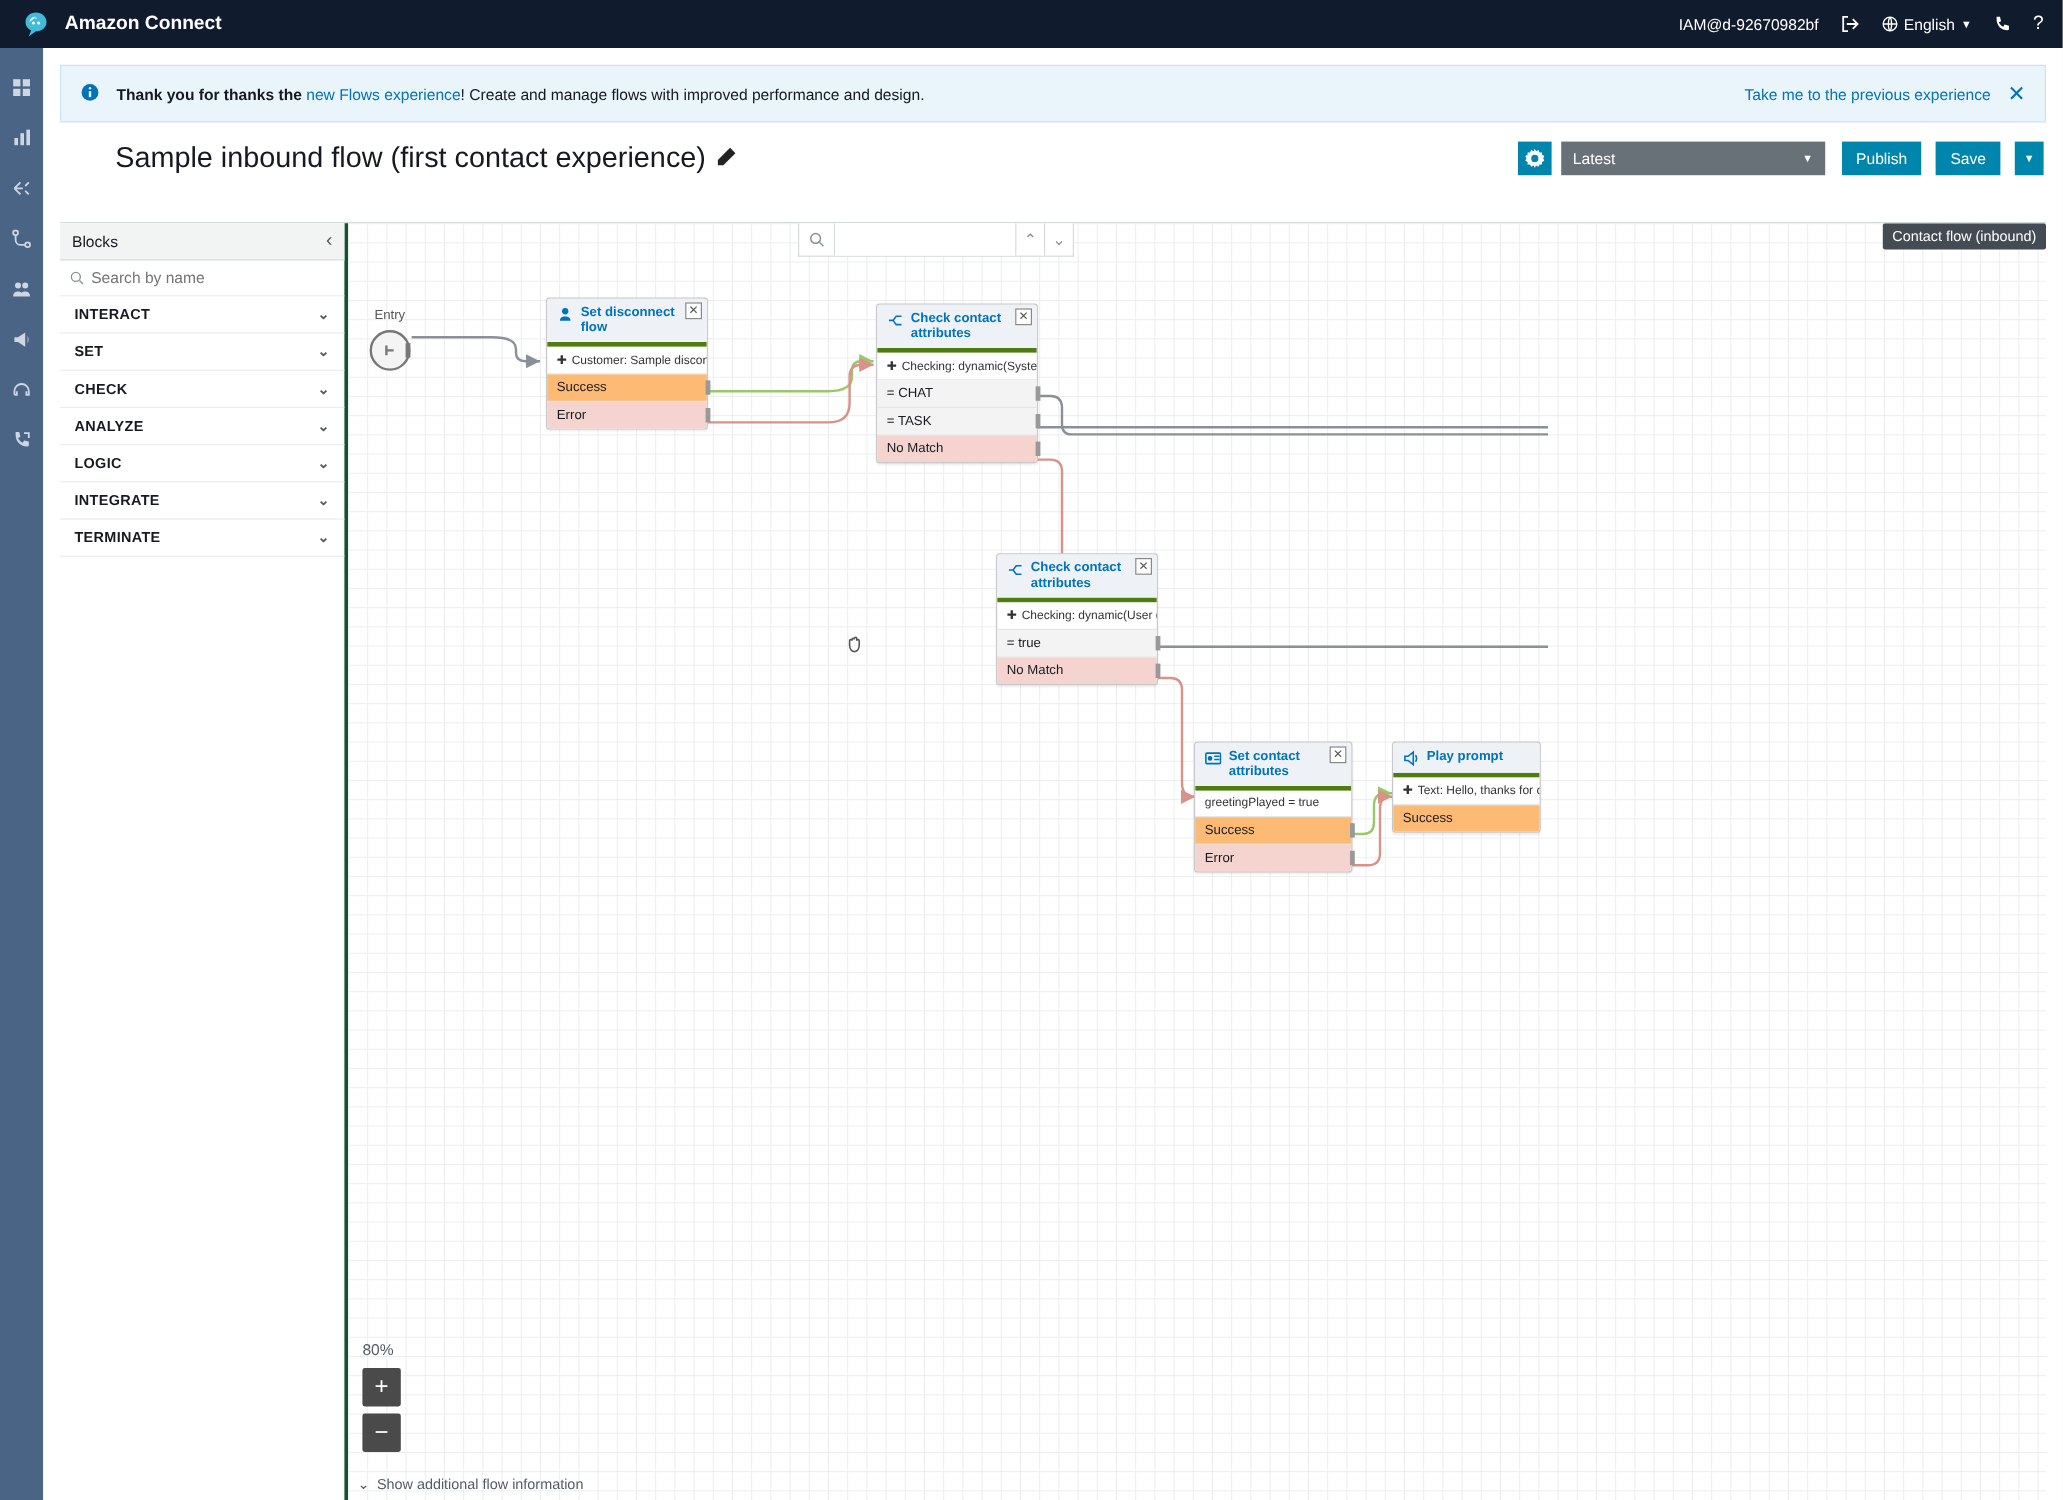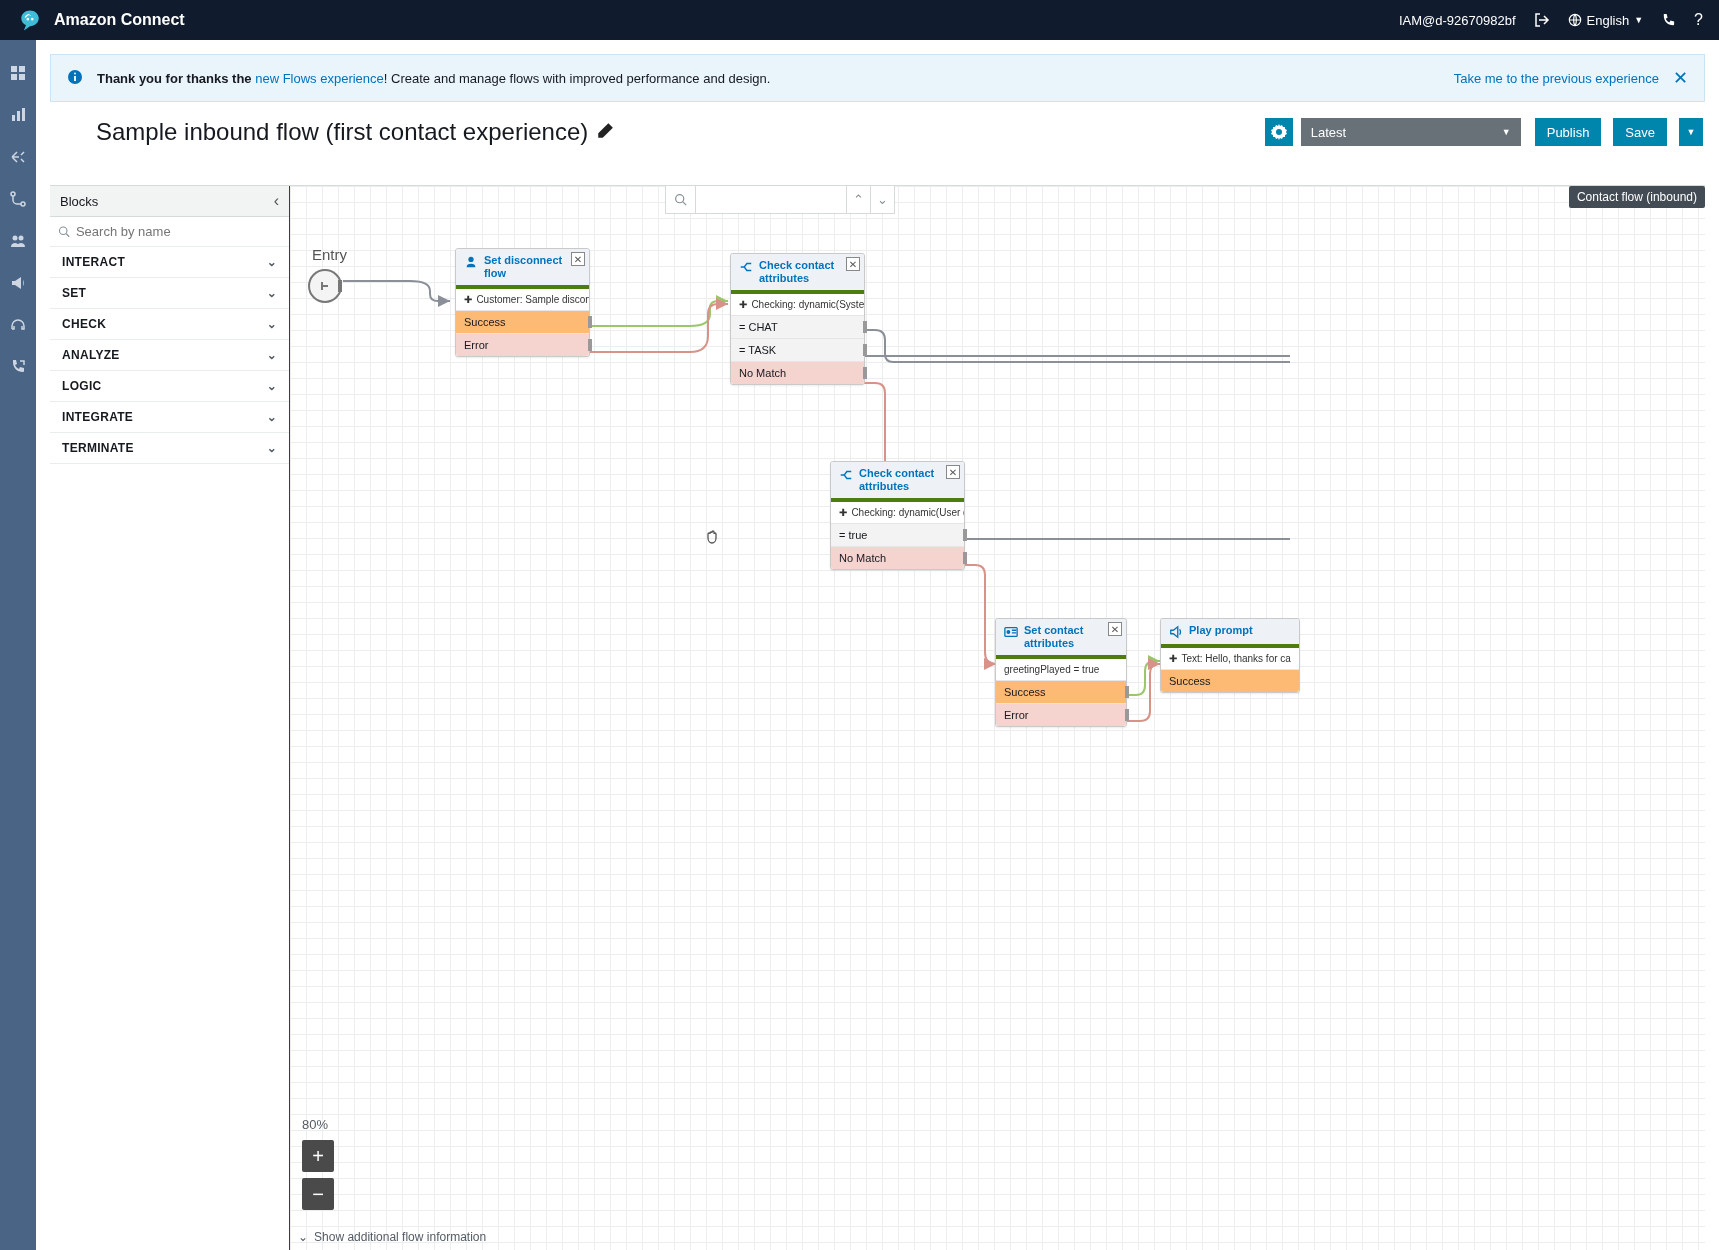--- a/index.html
+++ b/index.html
@@ -25,21 +25,21 @@
 .title-row h1 { font-size: 24px; font-weight: 400; }
 .title-row .edit-icon { cursor: pointer; color:#222; }
 .title-row .spacer { flex: 1; }
 .title-row .btn { height: 28px; display: inline-flex; align-items: center; padding: 0 12px; font-size: 13px; border: none; cursor: pointer; color: #ffffff; }
 .title-row .btn-gear { background: #0085ad; width: 28px; padding: 0; justify-content: center; }
 .title-row .version-select { background: #687078; color: #fff; height: 28px; width: 220px; display: inline-flex; align-items: center; justify-content: space-between; padding: 0 10px; cursor: pointer; margin-right: 6px; }
 .title-row .btn-publish { background: #0085ad; margin-right: 4px; }
 .title-row .btn-save { background: #0085ad; margin-right: 4px; }
 .title-row .btn-caret { background: #0085ad; width: 24px; padding: 0; justify-content: center; }
 .editor { position: absolute; top: 145px; left: 14px; right: 14px; bottom: 0; border-top: 1px solid #d5dbdb; display: flex; }
-.blocks-panel { width: 240px; border-right: 1px solid #14532d; background: #fff; display: flex; flex-direction: column; }
+.blocks-panel { width: 240px; border-right: 3px solid #14532d; background: #fff; display: flex; flex-direction: column; }
 .blocks-header { background: #f2f3f3; border-bottom: 1px solid #d5dbdb; padding: 6px 10px; font-size: 13px; display: flex; align-items: center; justify-content: space-between; }
 .blocks-header .collapse { cursor: pointer; color: #555; font-size: 16px; }
 .blocks-search { padding: 4px 8px; border-bottom: 1px solid #eaeded; display:flex; align-items:center; gap:6px; color:#879196; }
 .blocks-search input { border: none; outline: none; font-size: 13px; width: 100%; padding: 3px 0; }
 .block-cat { border-bottom: 1px solid #eaeded; padding: 8px 12px; font-size: 12px; font-weight: 700; letter-spacing: .3px; display: flex; align-items: center; justify-content: space-between; cursor: pointer; text-transform: uppercase; color: #16191f; gap: 20px;}
 .block-cat .chev { color: #545b64; }
 .canvas-wrap { flex: 1; position: relative; overflow: hidden; }
 .canvas-bg { position: absolute; inset: 0; background-image: linear-gradient(#ebedee 1px, transparent 1px), linear-gradient(90deg, #ebedee 1px, transparent 1px); background-size: 16px 16px; }
 .canvas-search { position: absolute; top: 0; left: 375px; z-index: 5; display: flex; border: 1px solid #d5dbdb; border-top: none; background: #fff; height: 28px; }
 .canvas-search .search-icon { display: flex; align-items: center; padding: 0 8px; border-right: 1px solid #d5dbdb; color:#879196;}
@@ -54,21 +54,21 @@
 .flow-node .node-header { background: #eef2f6; border-bottom: 4px solid #4d7c0f; padding: 5px 24px 5px 8px; display: flex; gap: 6px; align-items: flex-start; position: relative; border-radius: 3px 3px 0 0;}
 .flow-node .node-header .title { color: #0073bb; font-weight: 700; font-size: 11px; line-height: 1.2; }
 .flow-node .node-header .close-x { position: absolute; right: 4px; top: 3px; width: 14px; height: 14px; border: 1px solid #888; font-size: 10px; display:flex;align-items:center;justify-content:center; cursor:pointer; color:#555; background:#fff;}
 .flow-node .node-body { padding: 5px 8px; color: #333; font-size: 10px; border-bottom: 1px solid #e6e6e6; display:flex; align-items:center; gap:4px; white-space:nowrap; overflow:hidden; text-overflow:ellipsis;}
 .flow-node .node-row { padding: 5px 8px; border-bottom: 1px solid #e6e6e6; font-size: 11px; position: relative; }
 .flow-node .node-row:last-child{border-bottom:none; border-radius:0 0 3px 3px;}
 .row-success { background: #fdba74; }
 .row-error { background: #f5d4cf; }
 .row-plain { background: #f3f3f3; }
 .row-connector { position:absolute; right:-3px; top:50%; transform:translateY(-50%); width:4px; height:12px; background:#999; border-radius:0; }
-.entry-node { position:absolute; left:18px; top:60px; z-index:3; font-size:15px; }
+.entry-node { position:absolute; left:18px; top:71px; z-index:3; font-size:11px; }
 .entry-node .entry-label { color:#555; margin-bottom:6px; padding-left:4px;}
 .entry-node .entry-circle { width:34px; height:34px; border:2px solid #777; border-radius:50%; display:flex; align-items:center; justify-content:center; background:#f4f4f4; position:relative;}
 .entry-node .entry-circle .port { position:absolute; right:-2px; width:4px; height:12px; background:#777;}
 svg.flow-conn { position:absolute; inset:0; width:100%; height:100%; z-index:2; pointer-events:none;}
 .hand-cursor { position:absolute; left:414px; top:342px; width:16px; height:16px; color:#555; z-index:4;}
 .node-header svg.hicon { width:14px; height:14px; flex-shrink:0; color:#0073bb; margin-top:1px;}
 </style>
 </head>
 <body>
 
@@ -363,21 +363,21 @@
           <span class="title">Set contact attributes</span>
           <span class="close-x">✕</span>
         </div>
         <div class="node-body">
             <span>greetingPlayed = true</span>
           </div>
         <div class="node-row row-success"><span>Success</span><span class="row-connector"></span></div>
         <div class="node-row row-error"><span>Error</span><span class="row-connector"></span></div>
       </div>
 
-      <div class="flow-node" style="left:870px; top:432px; width:140px;">
+      <div class="flow-node" style="left:870px; top:432px; width:124px;">
         <div class="node-header">
           <svg class="hicon" viewBox="0 0 16 16" fill="currentColor">
               <path d="M2 6h3l5-4v12l-5-4H2zM12 5c1.5 1 1.5 5 0 6" fill="none" stroke="currentColor" stroke-width="1.5"></path>
             </svg>
           <span class="title">Play prompt</span>
         </div>
         <div class="node-body">
             <span>✚</span>
             <span>Text: Hello, thanks for ca</span>
           </div>

